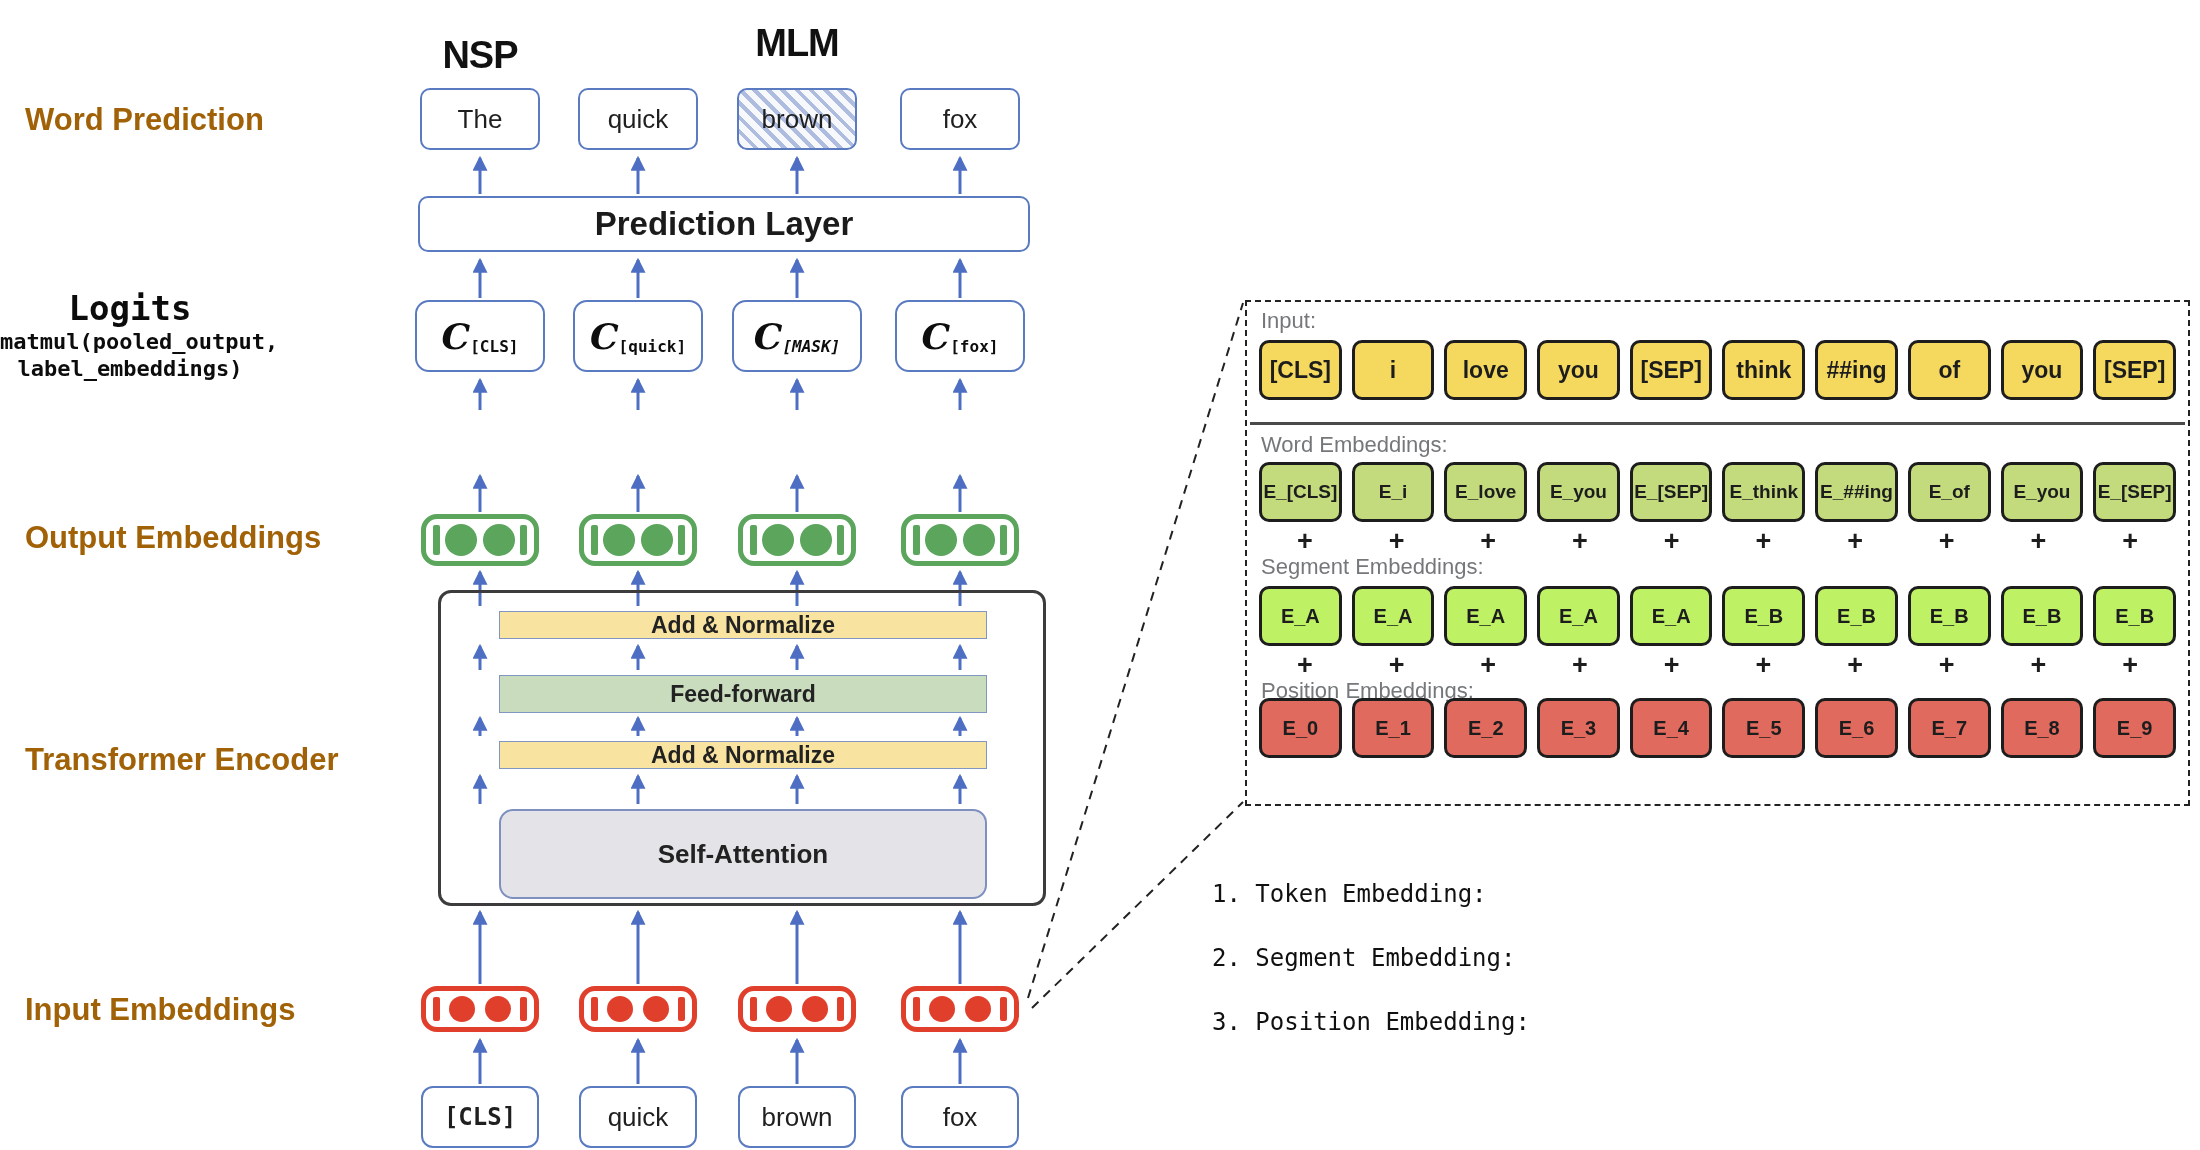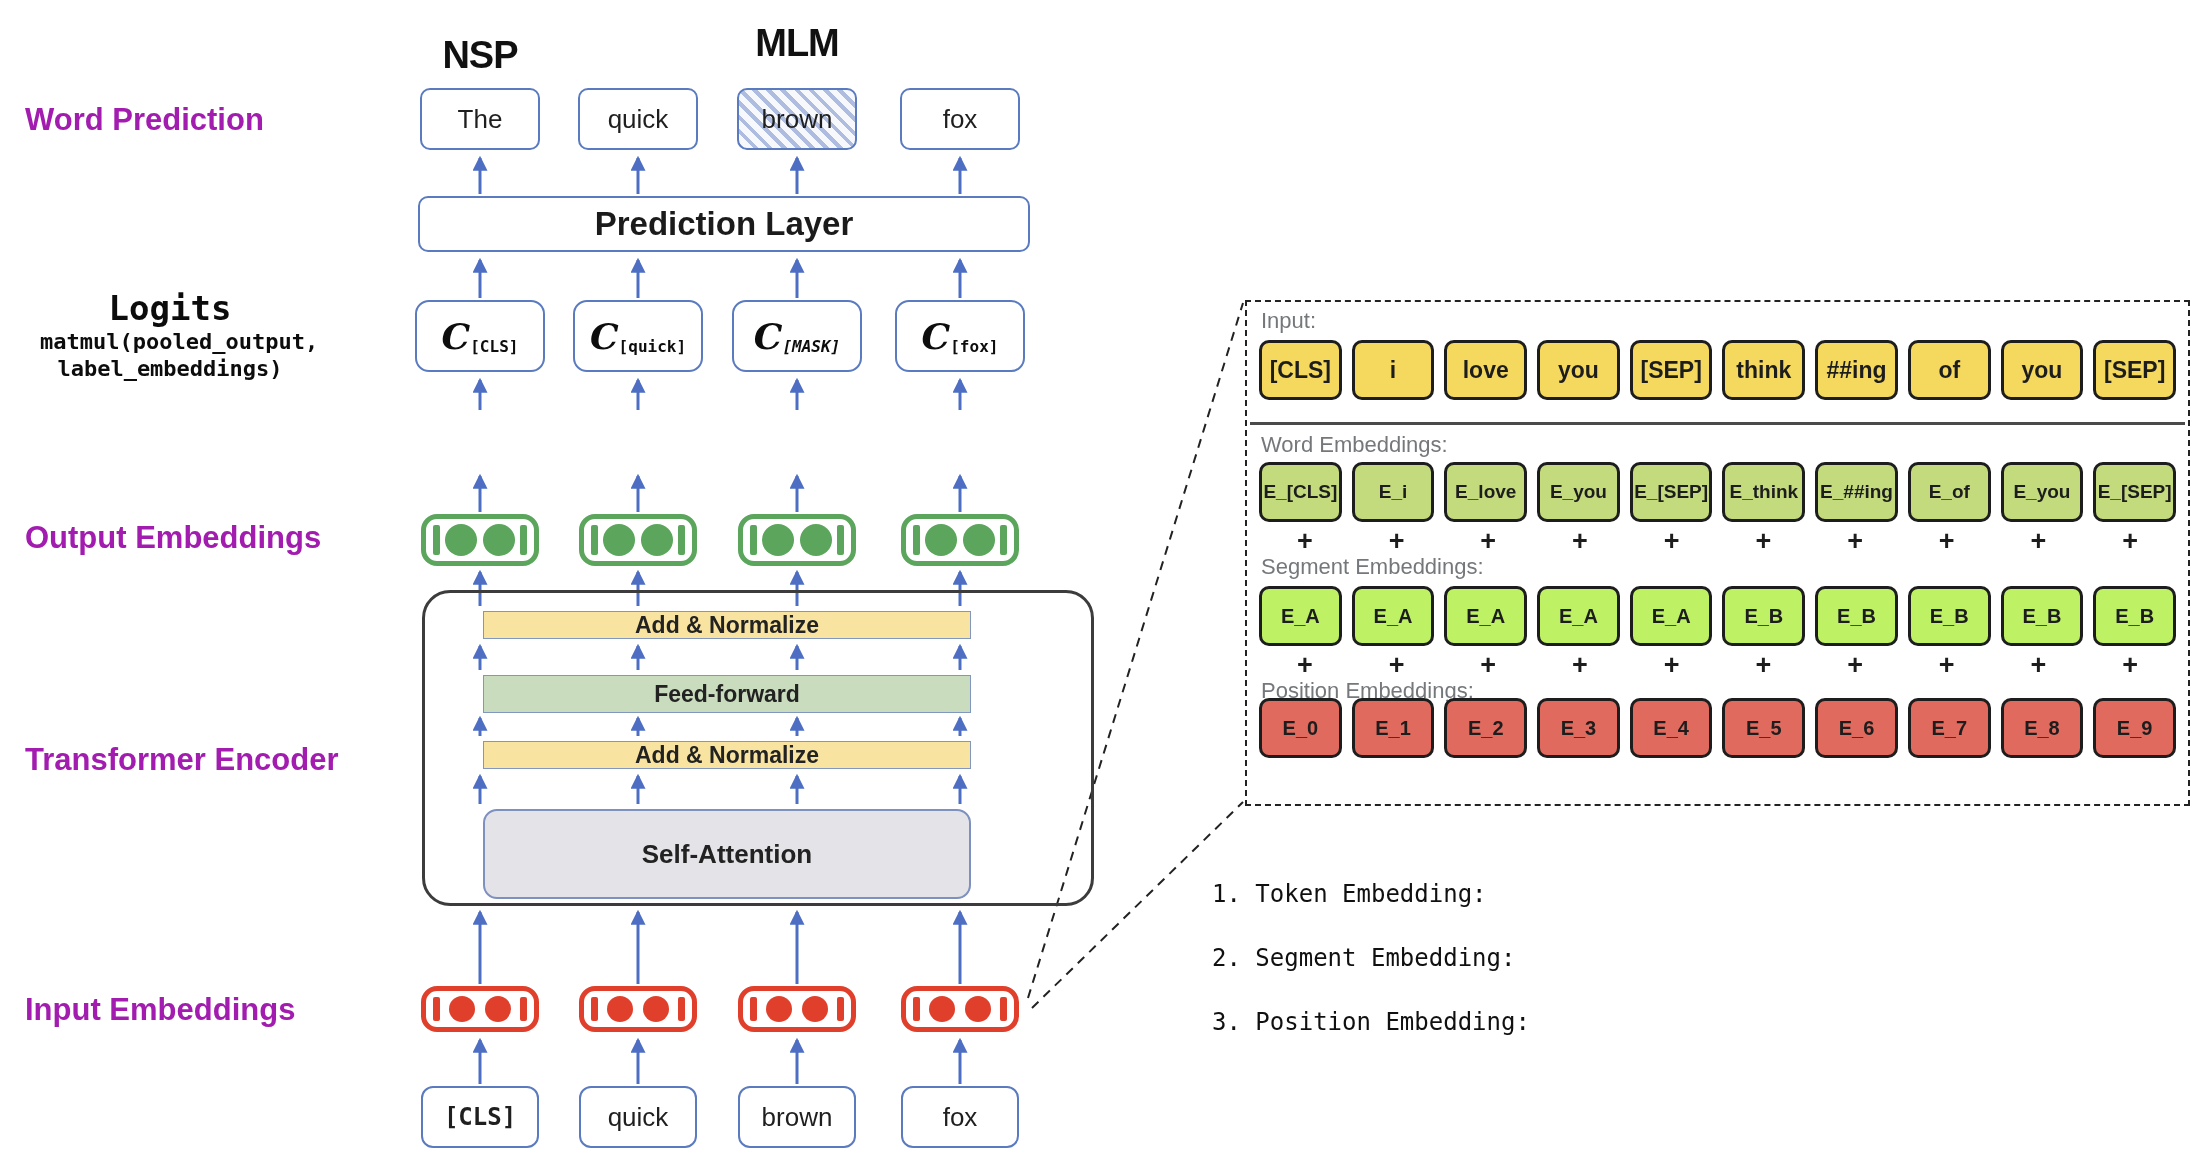--- a/index.html
+++ b/index.html
@@ -2,23 +2,23 @@
 <html><head>
 <meta charset="utf-8">
 <style>
   html,body{margin:0;padding:0;background:#ffffff;}
   #canvas{position:relative;width:2200px;height:1150px;background:#ffffff;overflow:hidden;
           font-family:"Liberation Sans",sans-serif;}
   #arrow-layer{position:absolute;left:0;top:0;width:2200px;height:1150px;pointer-events:none;}
 
   .head-label{position:absolute;width:200px;text-align:center;font-weight:800;font-size:38px;
               color:#111;letter-spacing:-1px;}
-  .side-label{position:absolute;left:25px;font-size:31px;font-weight:600;color:#a21caf;}
-
-  #logits-block{position:absolute;left:0;top:288px;width:260px;text-align:center;padding-left:40px;}
+  .side-label{position:absolute;left:25px;font-size:31px;font-weight:600;color:#a16207;}
+
+  #logits-block{position:absolute;left:0;top:288px;width:260px;text-align:center;}
   .logits-title{font-family:"DejaVu Sans Mono",monospace;font-weight:bold;font-size:34px;color:#0c0c0c;}
   .logits-code{font-family:"DejaVu Sans Mono",monospace;font-weight:bold;font-size:22px;
                line-height:27px;color:#0c0c0c;}
 
   .word-box{position:absolute;box-sizing:border-box;width:120px;height:62px;border:2px solid #5b7bc0;
             border-radius:10px;background:#fff;display:flex;align-items:center;justify-content:center;
             font-size:26px;color:#1f1f1f;}
   .word-box.masked{background:repeating-linear-gradient(45deg,#aebcdf 0 4px,#f6f8fc 4px 10px);}
 
   .layer-box{position:absolute;box-sizing:border-box;border:2px solid #5b7bc0;border-radius:10px;
@@ -32,22 +32,22 @@
   .c-base{font-family:"DejaVu Serif",serif;font-style:italic;font-weight:bold;font-size:36px;color:#0d0d0d;}
   .c-sub{font-family:"DejaVu Sans Mono",monospace;font-weight:bold;font-size:16px;color:#0d0d0d;
          transform:translateY(10px);}
   .c-sub.it{font-style:italic;}
 
   .capsule{position:absolute;box-sizing:border-box;width:118px;background:#fff;
            display:flex;align-items:center;justify-content:space-between;padding:0 7px;}
   .cap-bar{border-radius:2px;}
   .cap-dot{border-radius:50%;}
 
-  #encoder{position:absolute;left:422px;top:590px;width:672px;height:316px;box-sizing:border-box;
-           border:3px solid #3c3c3c;border-radius:28px;background:transparent;}
+  #encoder{position:absolute;left:438px;top:590px;width:608px;height:316px;box-sizing:border-box;
+           border:3px solid #3c3c3c;border-radius:13px;background:transparent;}
   .enc-bar{position:absolute;left:58px;width:488px;box-sizing:border-box;border:1.5px solid #8296c2;
            display:flex;align-items:center;justify-content:center;font-size:23px;font-weight:600;color:#222;}
   .enc-yellow{background:#F8E4A0;}
   .enc-green{background:#C9DCBE;}
   .enc-sa{position:absolute;left:58px;width:488px;box-sizing:border-box;border:2px solid #7e90c0;
           border-radius:14px;background:#E4E4E8;display:flex;align-items:center;justify-content:center;
           font-size:26px;font-weight:600;color:#222;}
 
   .token-box{position:absolute;box-sizing:border-box;width:118px;height:62px;border:2px solid #5b7bc0;
              border-radius:12px;background:#fff;display:flex;align-items:center;justify-content:center;

